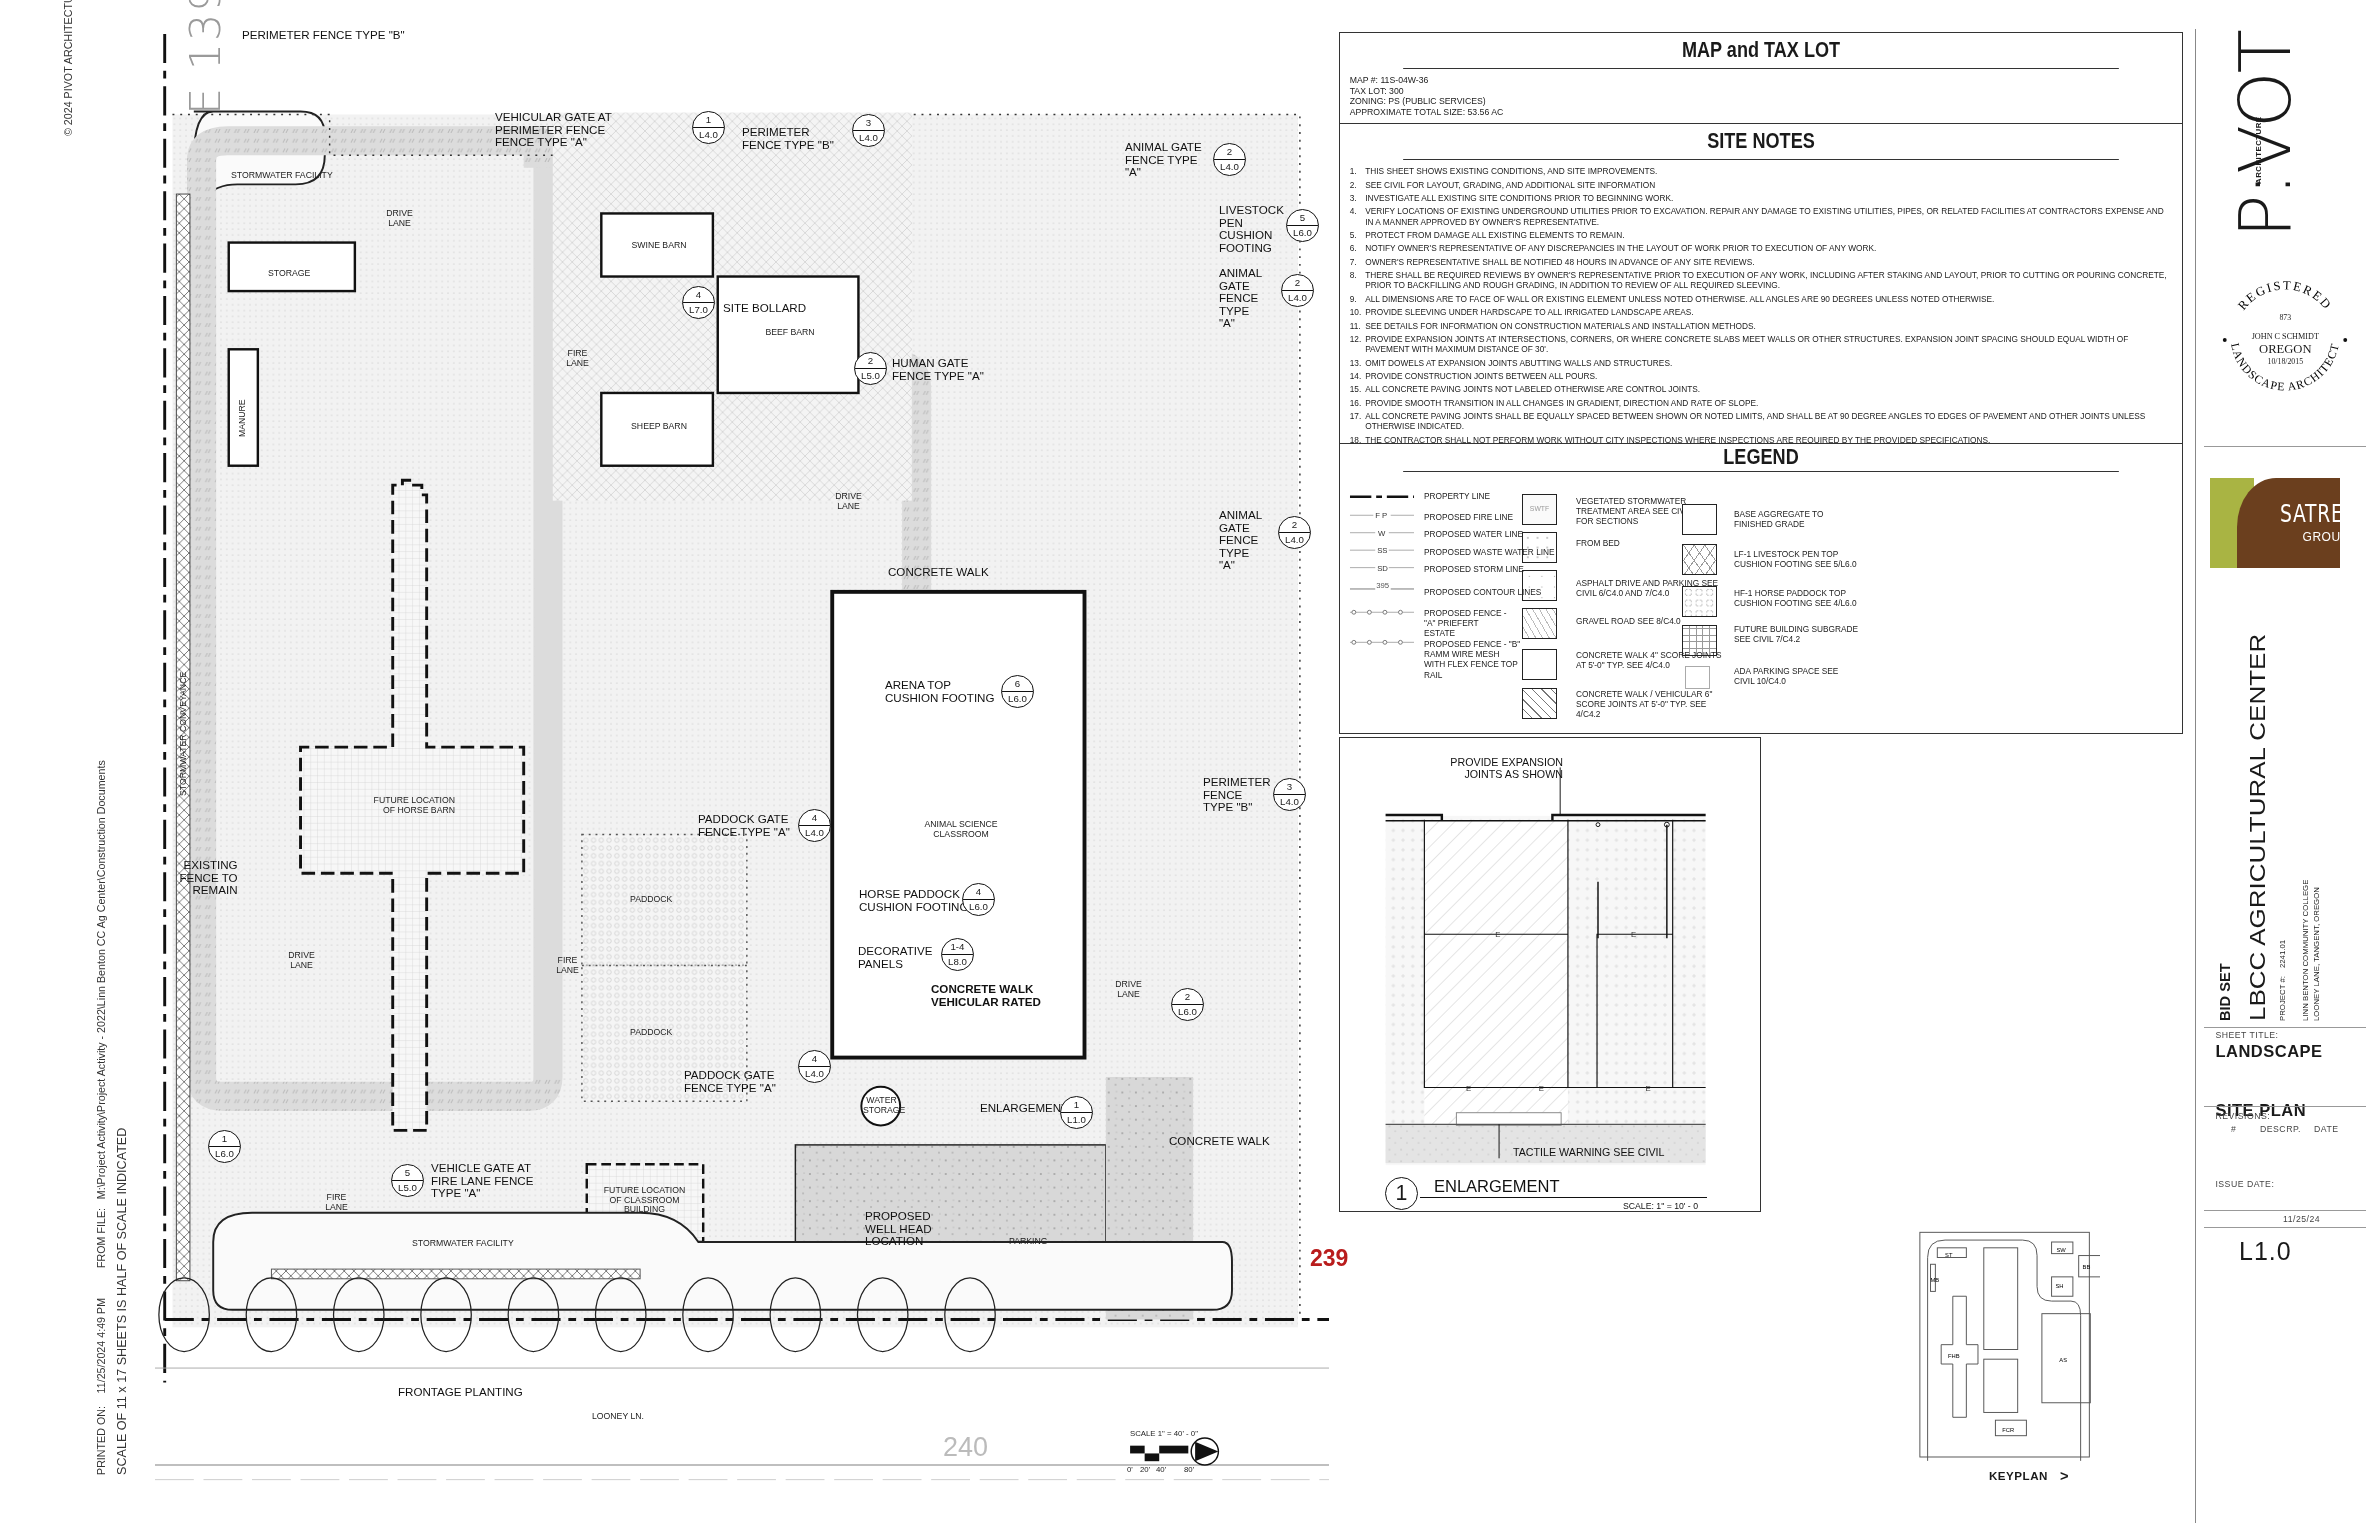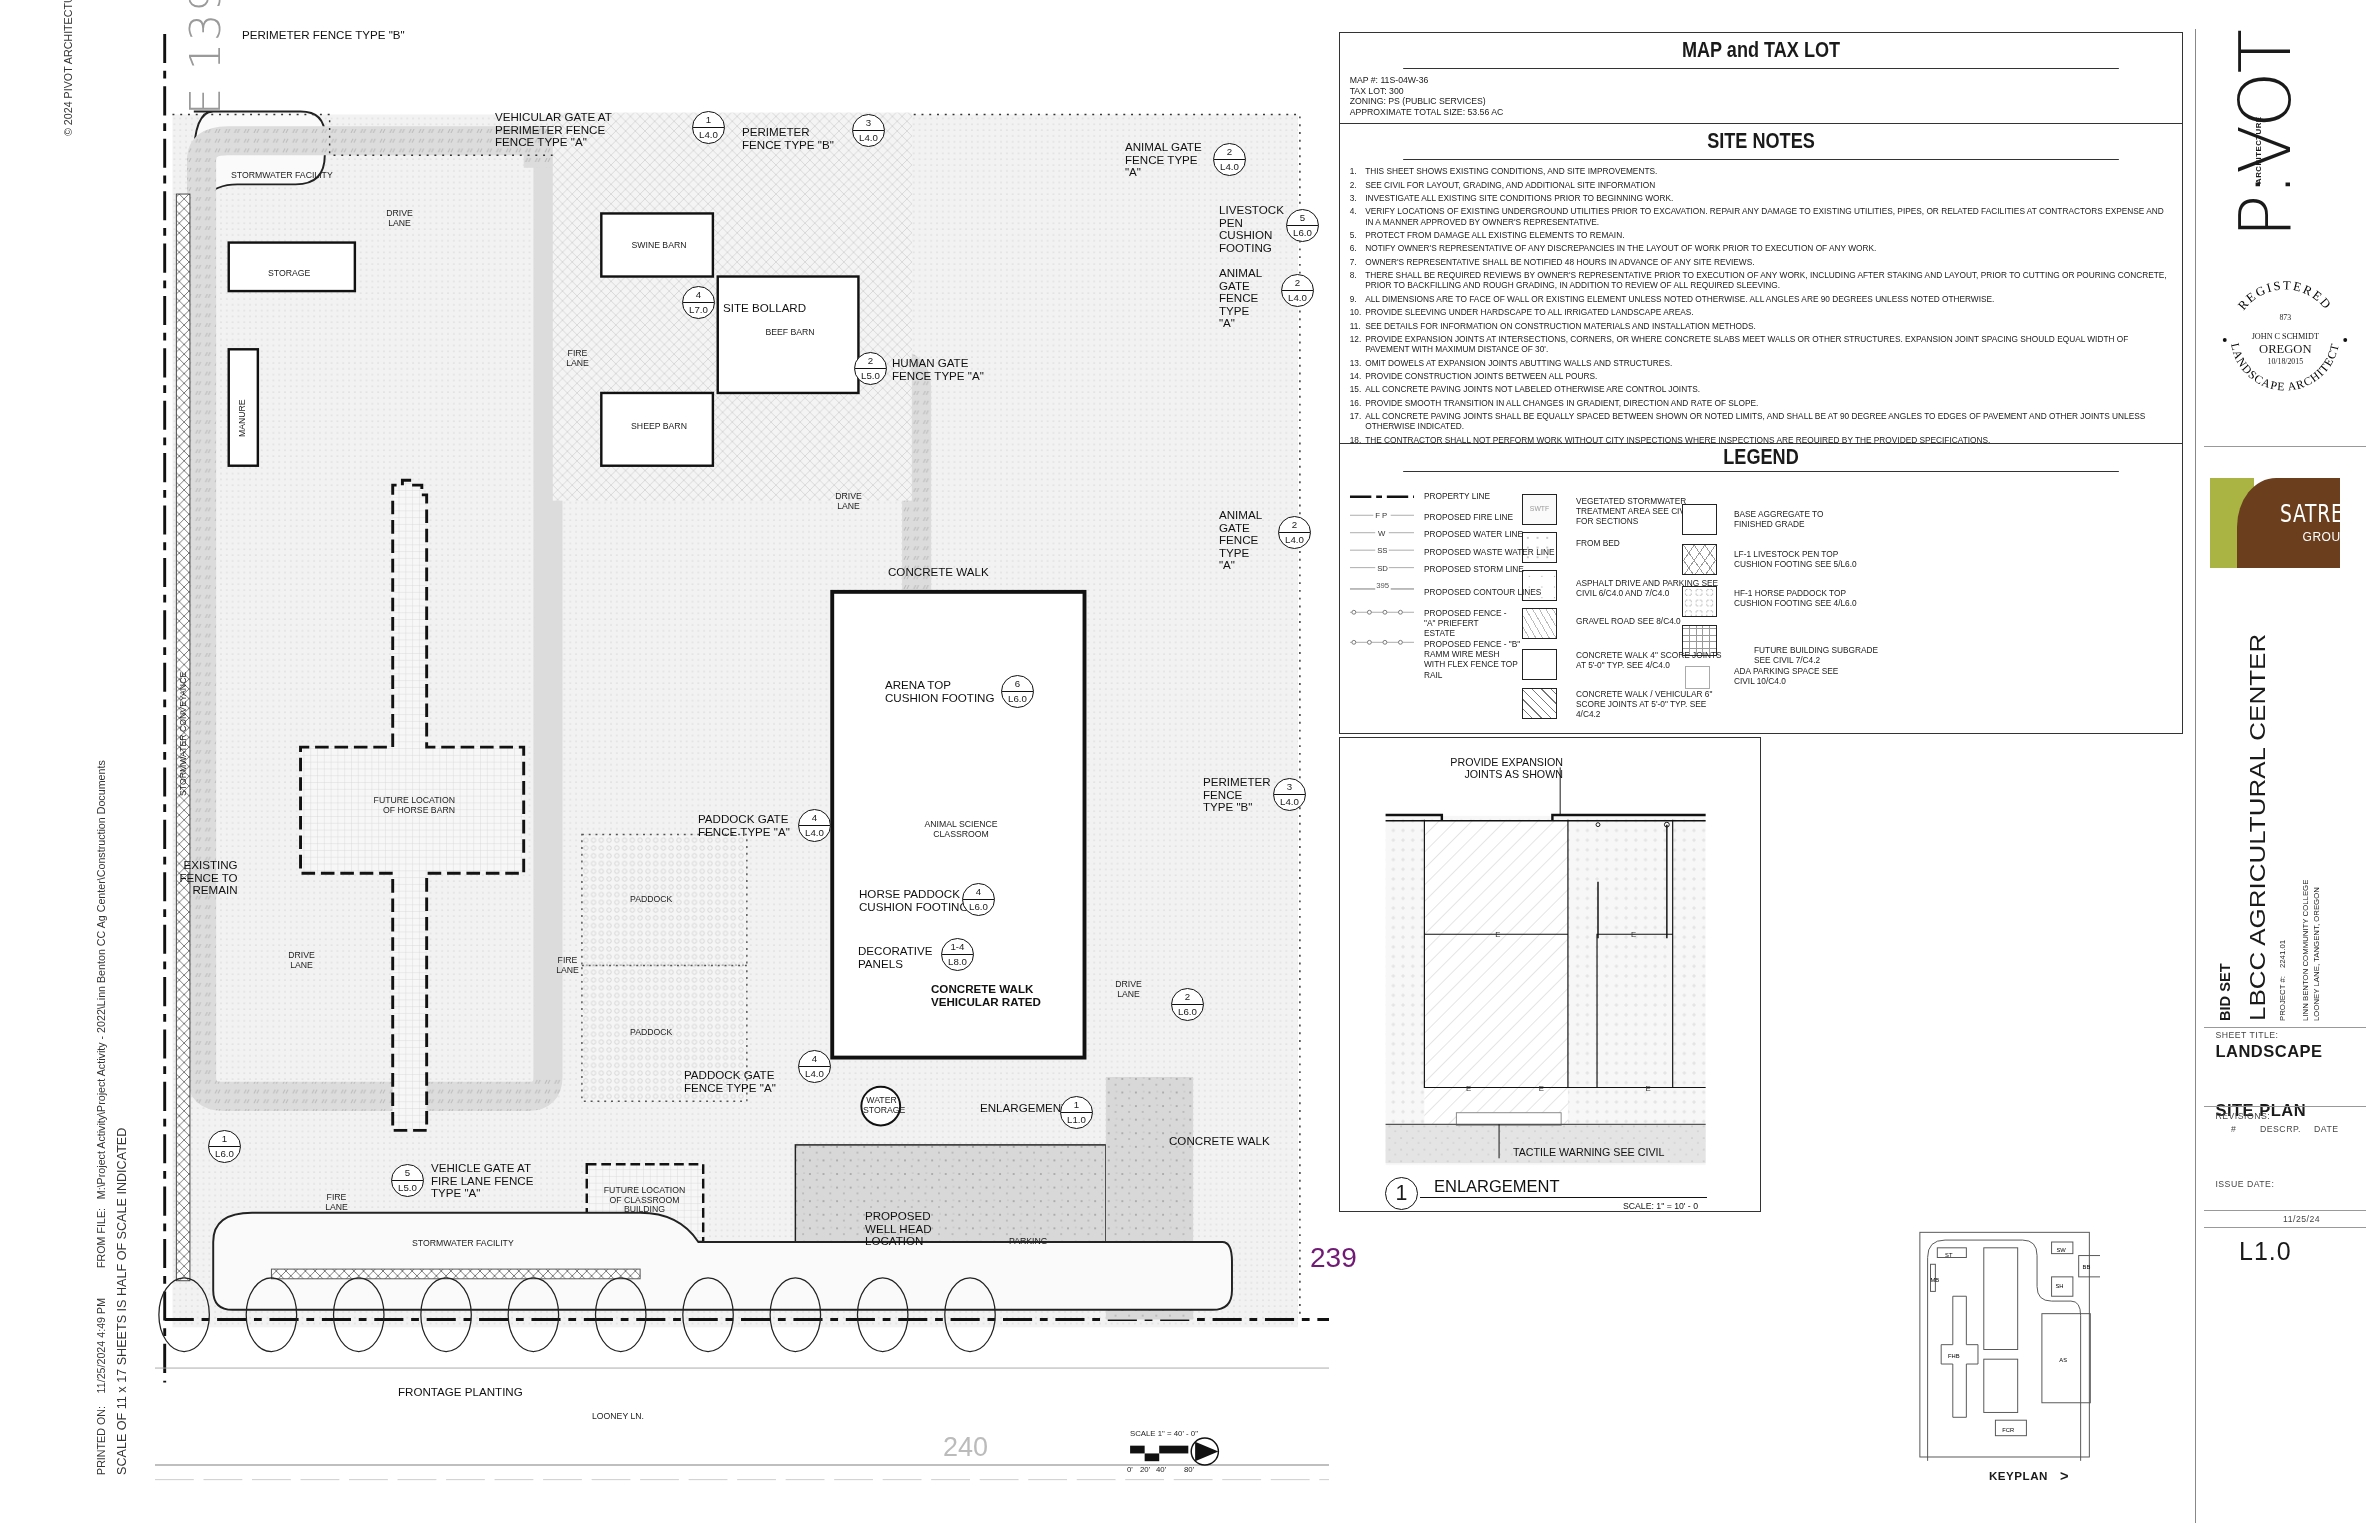--- a/index.html
+++ b/index.html
@@ -171,21 +171,21 @@
   <div class="lbl small rot" style="left:24px; top:767px;">STORMWATER CONVEYANCE</div>
   <div class="lbl small c" style="left:225px; top:180px; width:39px; white-space:normal;">DRIVE LANE</div>
   <div class="lbl small c" style="left:674px; top:463px; width:39px; white-space:normal;">DRIVE LANE</div>
   <div class="lbl small c" style="left:129px; top:922px; width:35px; white-space:normal;">DRIVE LANE</div>
   <div class="lbl small c" style="left:956px; top:951px; width:35px; white-space:normal;">DRIVE LANE</div>
   <div class="lbl small c" style="left:408px; top:320px; width:29px; white-space:normal;">FIRE LANE</div>
   <div class="lbl small c" style="left:398px; top:927px; width:29px; white-space:normal;">FIRE LANE</div>
   <div class="lbl small c" style="left:167px; top:1164px; width:29px; white-space:normal;">FIRE LANE</div>
   <div class="lbl small" style="left:854px; top:1208px;">PARKING</div>
   <div class="lbl small" style="left:437px; top:1383px;">LOONEY LN.</div>
-  <div class="lbl" style="left:1155px; top:1223px; font-size:28px; color:#701a75; font-weight:400;">239</div>
+  <div class="lbl" style="left:1155px; top:1223px; font-size:23px; color:#b91c1c; font-weight:700;">239</div>
   <div class="lbl" style="left:788px; top:1412px; font-size:27px; color:#bbb; font-weight:200;">240</div>
 
   <div class="lbl" style="left:87px; top:0px;">PERIMETER FENCE TYPE "B"</div>
   <div class="lbl" style="left:340px; top:82px; width:146px; white-space:normal;">VEHICULAR GATE AT PERIMETER FENCE FENCE TYPE "A"</div>
   <div class="bubble" style="left:537px; top:82px;">
       <span class="t">1</span>
       <span class="b">L4.0</span>
     </div>
   <div class="lbl" style="left:587px; top:97px; width:97px; white-space:normal;">PERIMETER FENCE TYPE "B"</div>
   <div class="bubble" style="left:697px; top:85px;">
@@ -422,21 +422,21 @@
     <div class="swatch" style="left:182px; top:216px; background:repeating-linear-gradient(45deg, transparent 0 5.8px, #777 5.8px 6.8px);"></div>
     <div class="lg-text" style="left:236px; top:217px; width:155px; white-space:normal;">CONCRETE WALK / VEHICULAR 6" SCORE JOINTS AT 5'-0" TYP. SEE 4/C4.2</div>
 
     <div class="swatch" style="left:342px; top:32px;"></div>
     <div class="lg-text" style="left:394px; top:37px; width:107px; white-space:normal;">BASE AGGREGATE TO FINISHED GRADE</div>
     <div class="swatch" style="left:342px; top:72px; background:repeating-linear-gradient(55deg, transparent 0 7.8px, #999 7.8px 8.7px), repeating-linear-gradient(-55deg, transparent 0 7.8px, #999 7.8px 8.7px);"></div>
     <div class="lg-text" style="left:394px; top:77px; width:126px; white-space:normal;">LF-1 LIVESTOCK PEN TOP CUSHION FOOTING SEE 5/L6.0</div>
     <div class="swatch" style="left:342px; top:114px; background:radial-gradient(circle, transparent 2.9px, #999 3.4px, transparent 3.9px) 0 0/10.7px 10.7px;"></div>
     <div class="lg-text" style="left:394px; top:116px; width:126px; white-space:normal;">HF-1 HORSE PADDOCK TOP CUSHION FOOTING SEE 4/L6.0</div>
     <div class="swatch" style="left:342px; top:153px; background:repeating-linear-gradient(0deg, transparent 0 5.8px, #999 5.8px 6.8px), repeating-linear-gradient(90deg, transparent 0 5.8px, #999 5.8px 6.8px);"></div>
-    <div class="lg-text" style="left:394px; top:173px; width:126px; white-space:normal;margin-left:20px;">FUTURE BUILDING SUBGRADE SEE CIVIL 7/C4.2</div>
+    <div class="lg-text" style="left:394px; top:152px; width:126px; white-space:normal;">FUTURE BUILDING SUBGRADE SEE CIVIL 7/C4.2</div>
     <div class="swatch" style="left:345px; top:194px; width:25px; height:23px; border:1px solid #aaa;"></div>
     <div class="lg-text" style="left:394px; top:194px; width:126px; white-space:normal;">ADA PARKING SPACE SEE CIVIL 10/C4.0</div>
   </div>
 </div>
 
 <div class="panel" style="left:1339px; top:737px; width:422px; height:475px; border-width:1.5px;">
   <svg class="abs" style="left:0; top:0;" width="419" height="473" viewBox="0 0 432 487">
     <defs>
       <pattern id="diag" width="12" height="12" patternUnits="userSpaceOnUse" patternTransform="rotate(45)">
           <rect width="12" height="12" fill="#fff"></rect>

